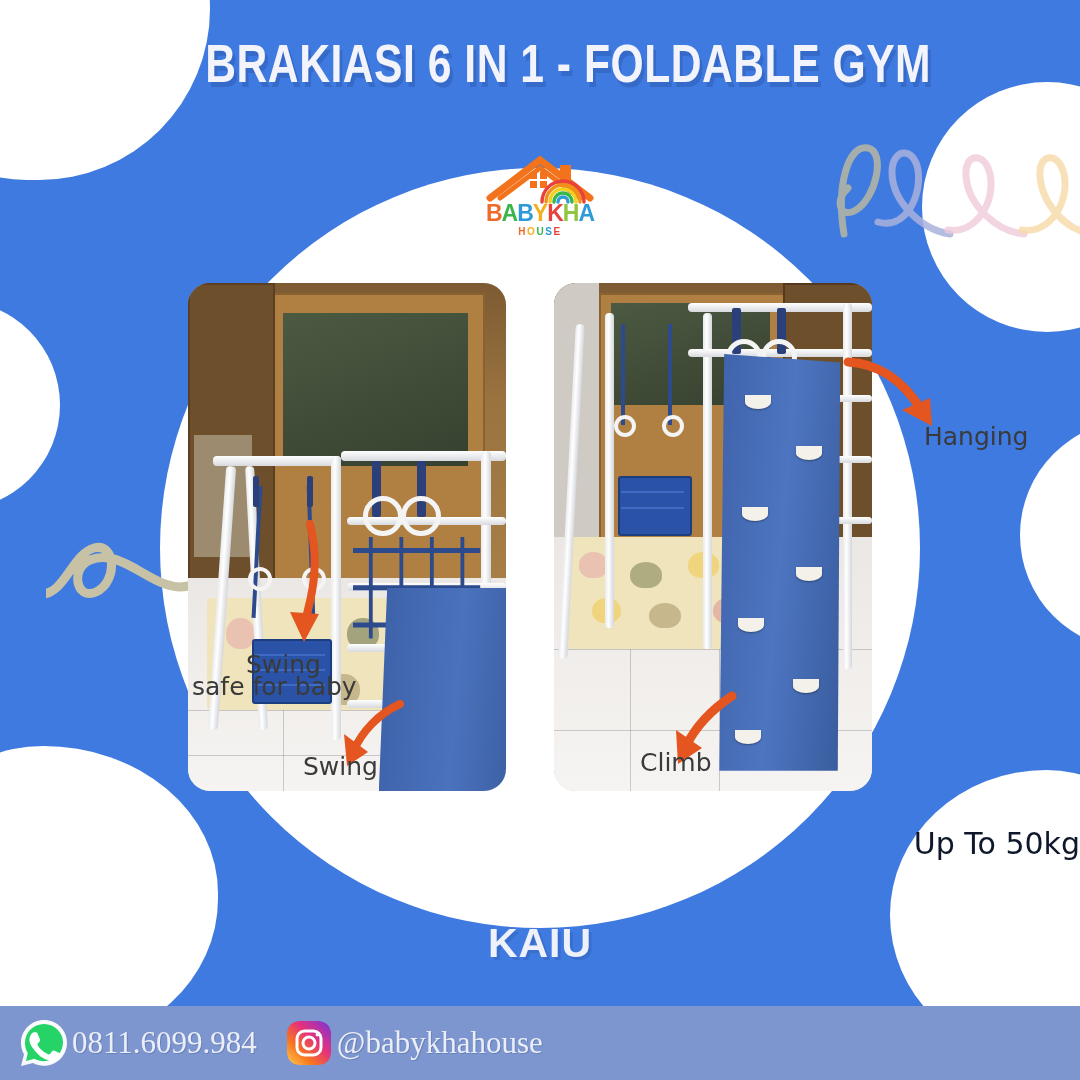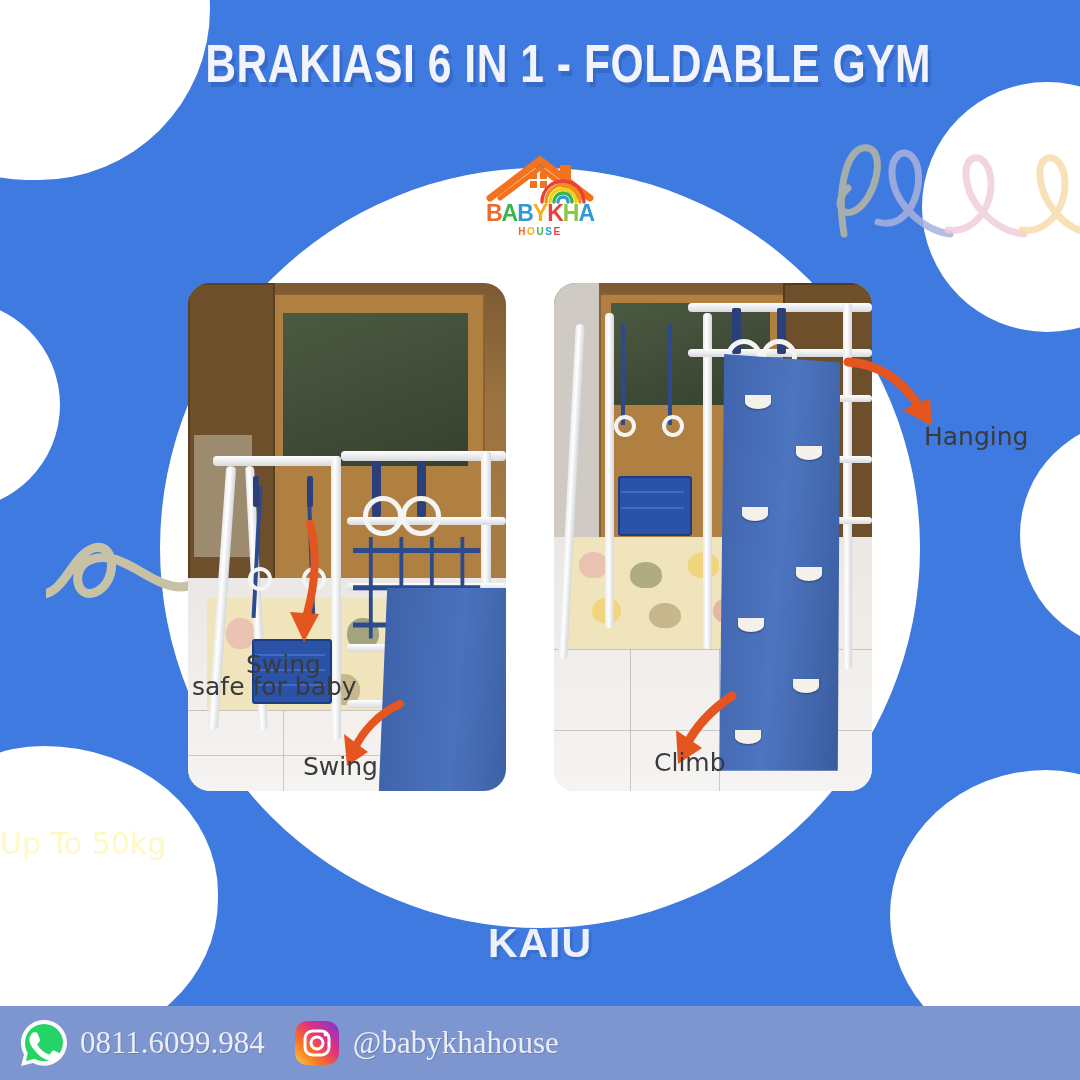--- a/index.html
+++ b/index.html
@@ -80,37 +80,37 @@
   .hold{position:absolute;width:26px;height:14px;background:#f4f1ea;
         border-radius:0 0 26px 26px/0 0 14px 14px;box-shadow:0 1px 2px rgba(0,0,0,.35);}
   .net{position:absolute;}
 
   
   .anno{position:absolute;color:#3a3a3a;font-size:25px;
         font-family:"DejaVu Sans", sans-serif;white-space:nowrap;}
   .anno-swing{left:246px;top:650px;}
   .anno-safe{left:192px;top:672px;}
   .anno-slide{left:303px;top:752px;}
-  .anno-climb{left:640px;top:748px;margin-left:14px;}
+  .anno-climb{left:640px;top:748px;}
   .anno-hanging{left:924px;top:422px;}
   .arrow{position:absolute;pointer-events:none;}
 
   
-  .upto{position:absolute;left:0;top:826px;width:100%;text-align:left;
-        color:#fef9c3;font-size:30px;font-family:"DejaVu Sans", sans-serif;}
+  .upto{position:absolute;left:0;top:826px;width:100%;text-align:right;
+        color:#0f172a;font-size:30px;font-family:"DejaVu Sans", sans-serif;}
   .kaiu{position:absolute;left:0;top:920px;width:100%;text-align:center;
         color:#eef0fa;font-size:41px;font-weight:bold;letter-spacing:1px;
         text-shadow:3px 3px 0 rgba(40,80,160,.28);}
 
   
   .footer{position:absolute;left:0;bottom:0;width:100%;height:74px;
           background:#7e96cf;display:flex;align-items:center;}
   .f-item{display:flex;align-items:center;}
   .f-text{color:#eceef6;font-family:"Liberation Serif", serif;font-size:31px;
-          text-shadow:1px 1px 0 rgba(60,90,150,.35);white-space:nowrap;margin-left:8px;}
+          text-shadow:1px 1px 0 rgba(60,90,150,.35);white-space:nowrap;}
   .wa{width:52px;height:52px;margin-left:18px;margin-right:2px;}
   .ig{width:44px;height:44px;margin-left:30px;margin-right:6px;border-radius:12px;}
 </style>
 </head>
 <body>
 
 <div class="stage">
 
   <div class="blob blob-tl"></div>
   <div class="blob blob-tr"></div>

